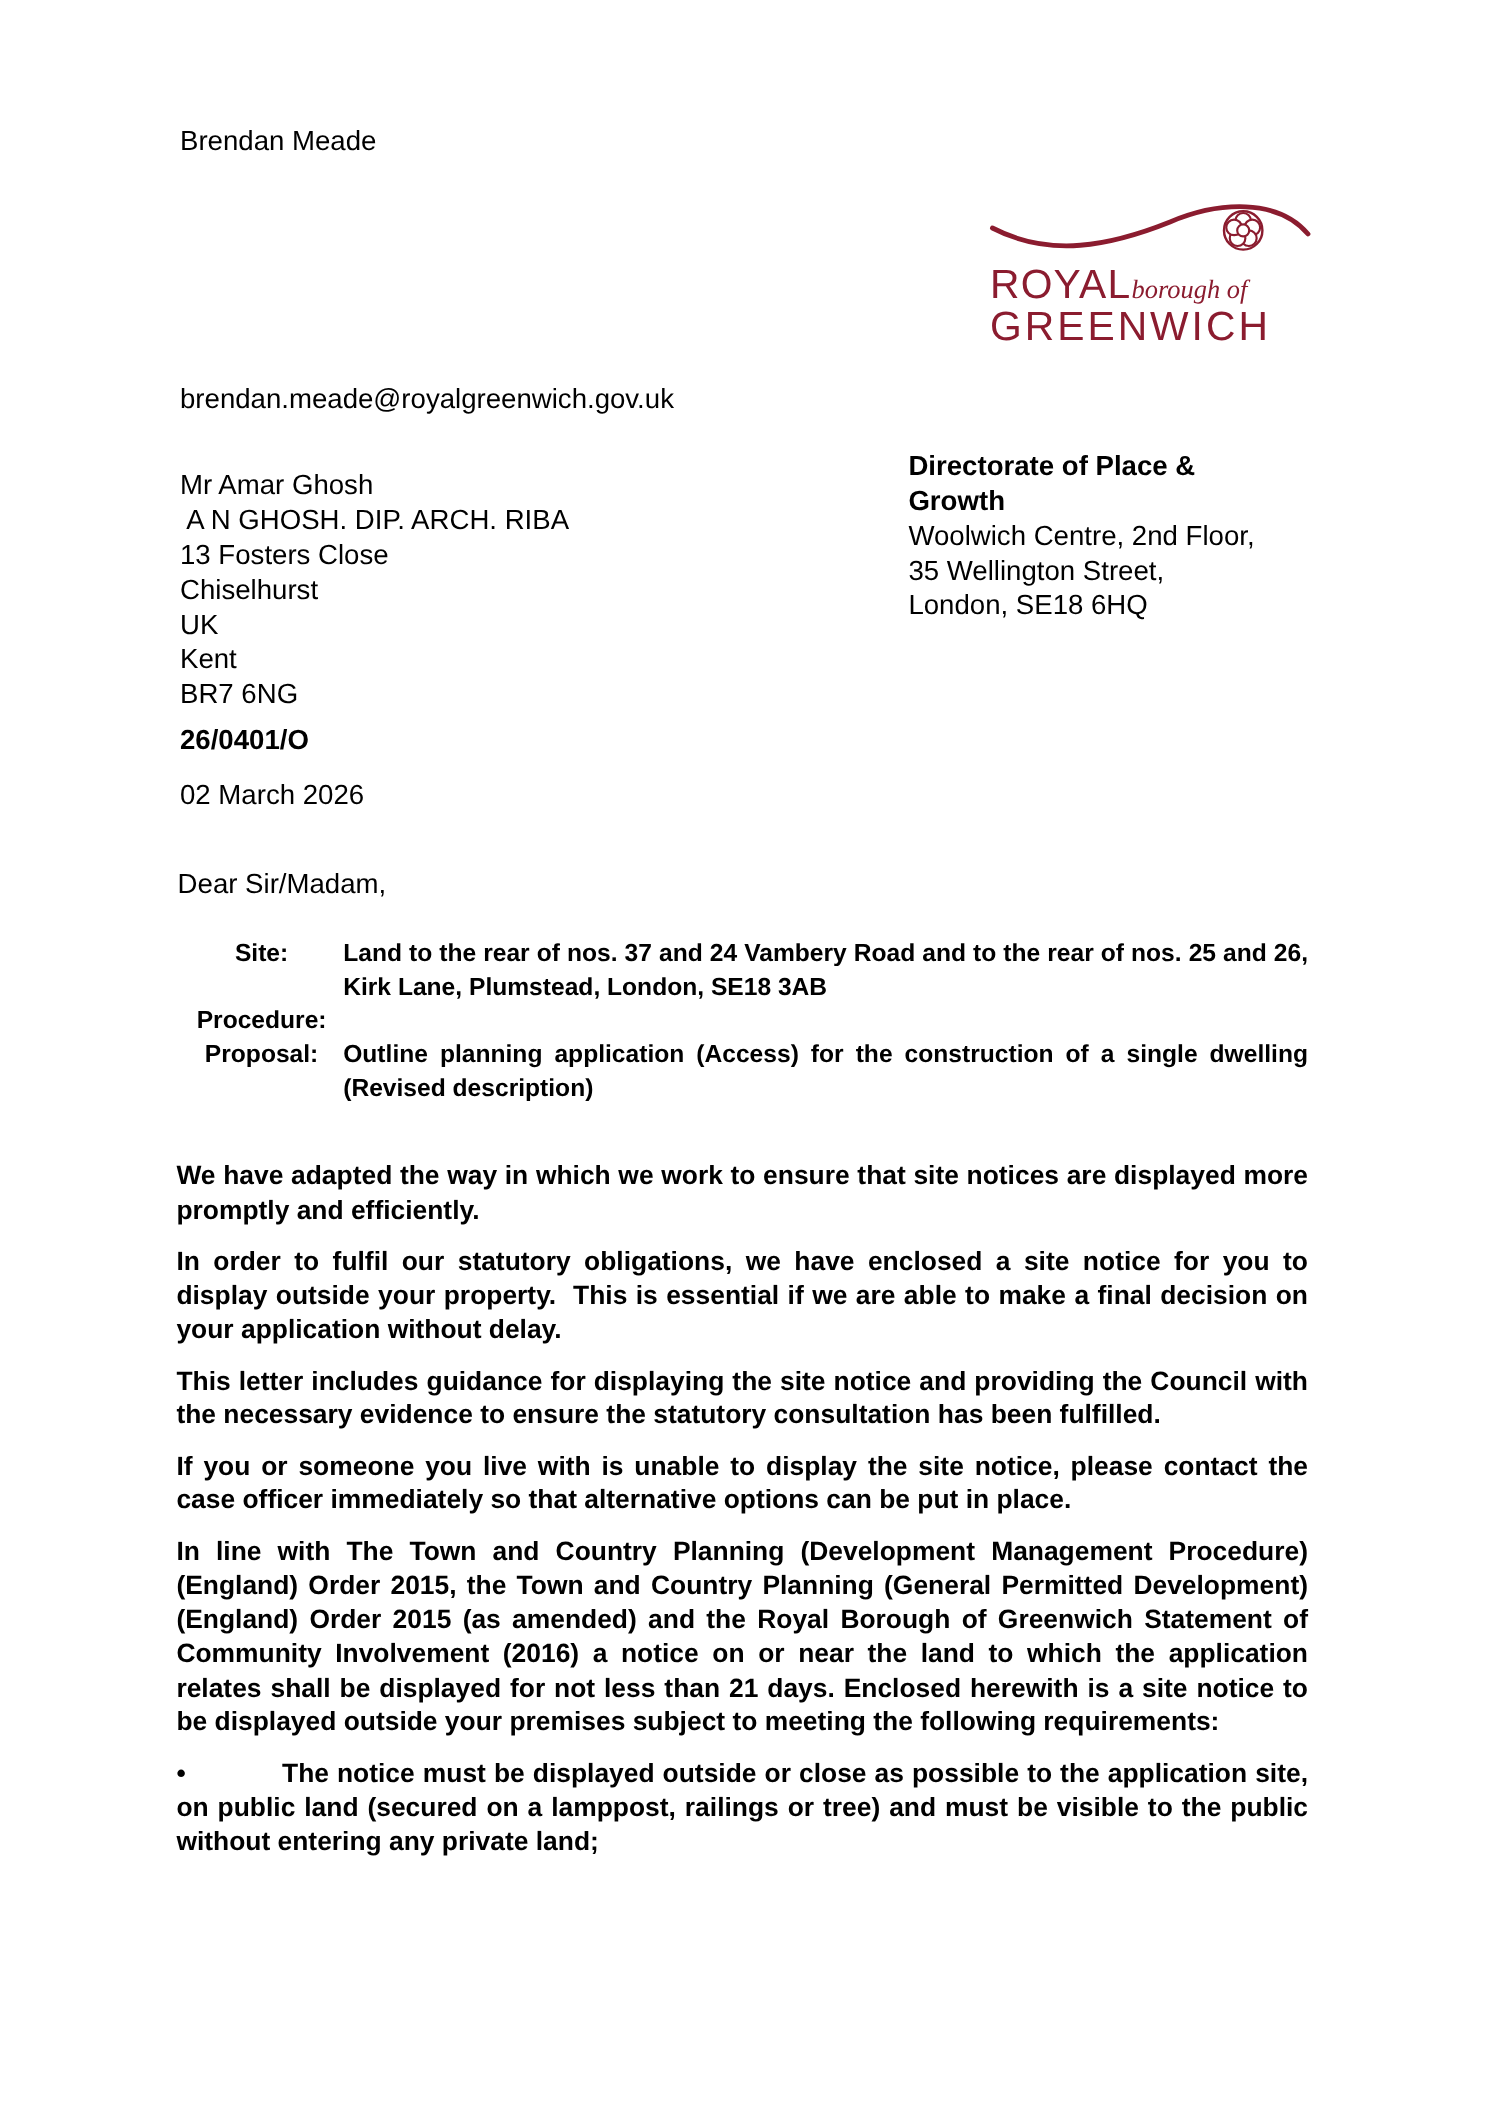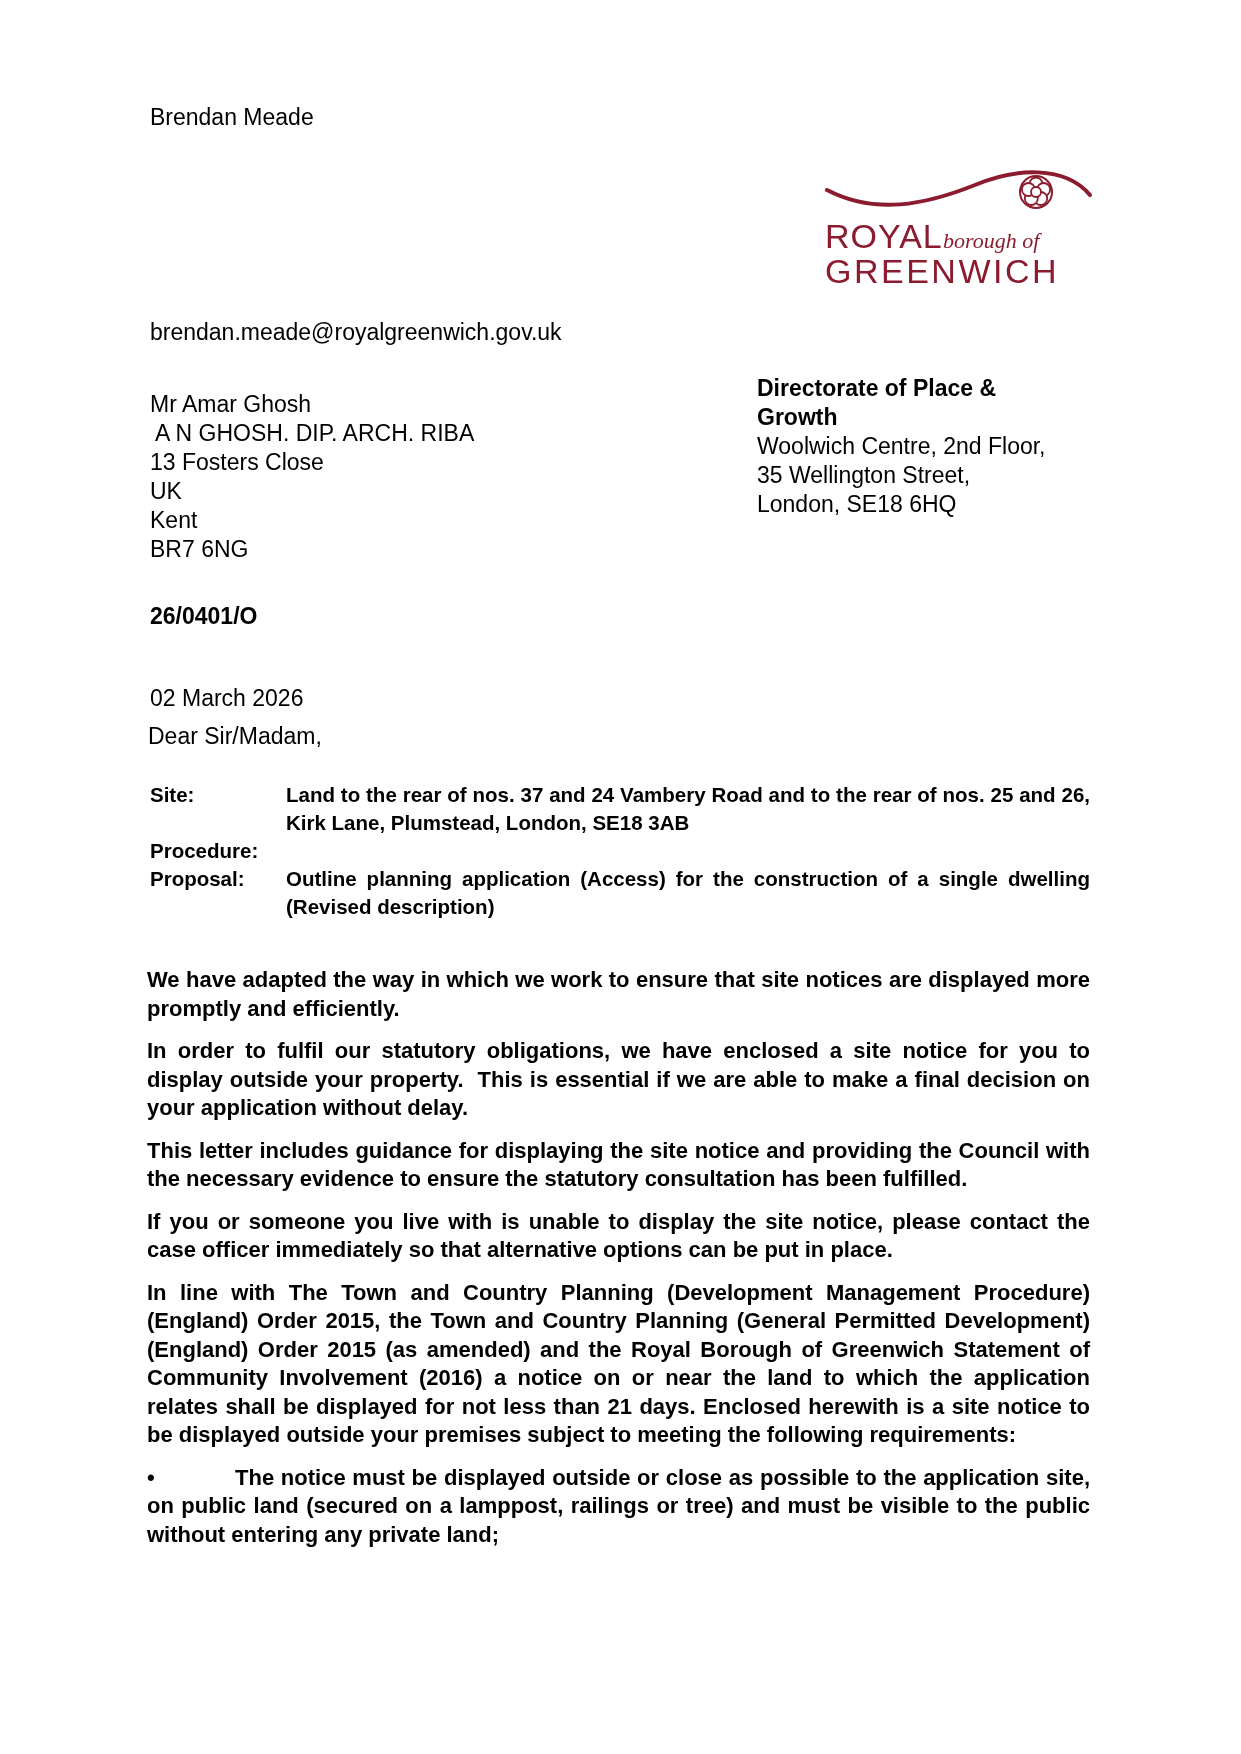--- a/index.html
+++ b/index.html
@@ -23,30 +23,30 @@
     #sender-email { left: 150px; top: 318px; }
 
     #recipient { left: 150px; top: 374px; margin-top: 16px; }
     #recipient div { height: 29px; }
 
     #directorate { left: 757px; top: 374px; }
     #directorate .bold { font-weight: bold; }
     #directorate div { height: 29px; }
 
     #ref { left: 150px; top: 602px; font-weight: bold; }
-    #date { left: 150px; top: 684px; text-align: right; }
+    #date { left: 150px; top: 648px; text-align: right; }
     #salutation { left: 148px; top: 722px; }
 
     #details {
       left: 150px; top: 781px; width: 940px;
       font-size: 20.5px; line-height: 28px;
       font-weight: bold;
     }
     #details .row { display: flex; }
-    #details .lbl { width: 136px; flex: none; }
+    #details .lbl { width: 136px; flex: none; text-align: center; }
     #details .val { flex: 1; text-align: justify; }
     #details .val.normal { font-weight: normal; }
 
     #body-text {
       left: 147px; top: 966px; width: 943px;
       font-size: 22px; line-height: 28.5px; font-weight: bold;
     }
     #body-text p {
       margin: 0 0 14px 0;
       text-align: justify;
@@ -79,20 +79,21 @@
     <text x="10" y="123" font-family="Liberation Sans, sans-serif" font-size="34" fill="#8b1c2f" letter-spacing="2.5">GREENWICH</text>
   </svg>
 </div>
 
 <div id="sender-email" class="abs txt">brendan.meade@royalgreenwich.gov.uk</div>
 
 <div id="recipient" class="abs txt">
   <div>Mr Amar Ghosh</div>
   <div style="white-space:pre"> A N GHOSH. DIP. ARCH. RIBA</div>
   <div>13 Fosters Close</div>
+  <div>Chiselhurst</div>
   <div>UK</div>
   <div>Kent</div>
   <div>BR7 6NG</div>
 </div>
 
 <div id="directorate" class="abs txt">
   <div class="bold">Directorate of Place &amp;</div>
   <div class="bold">Growth</div>
   <div>Woolwich Centre, 2nd Floor,</div>
   <div>35 Wellington Street,</div>

